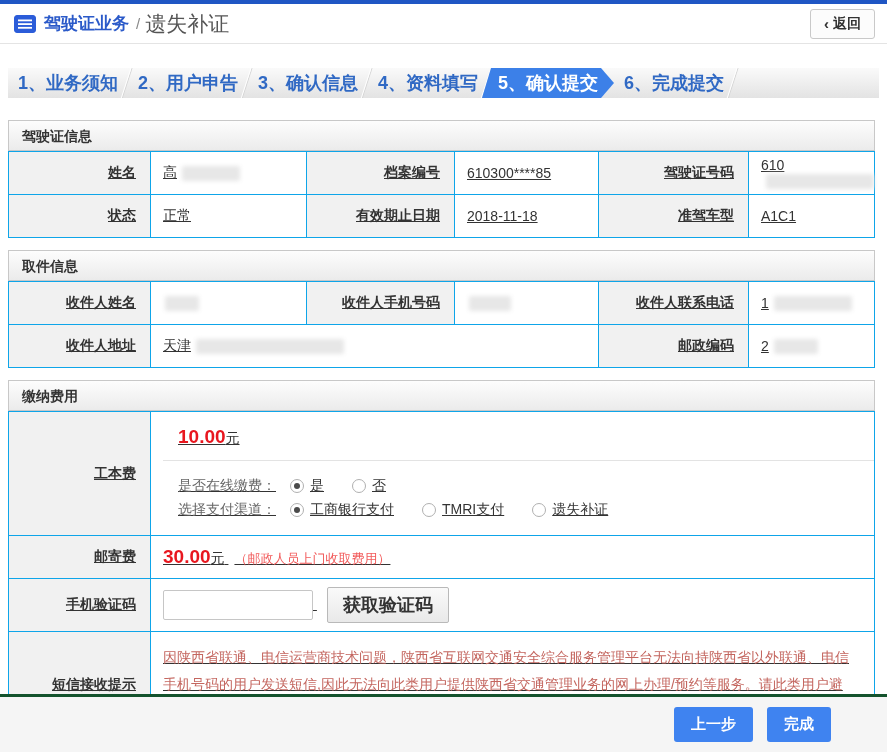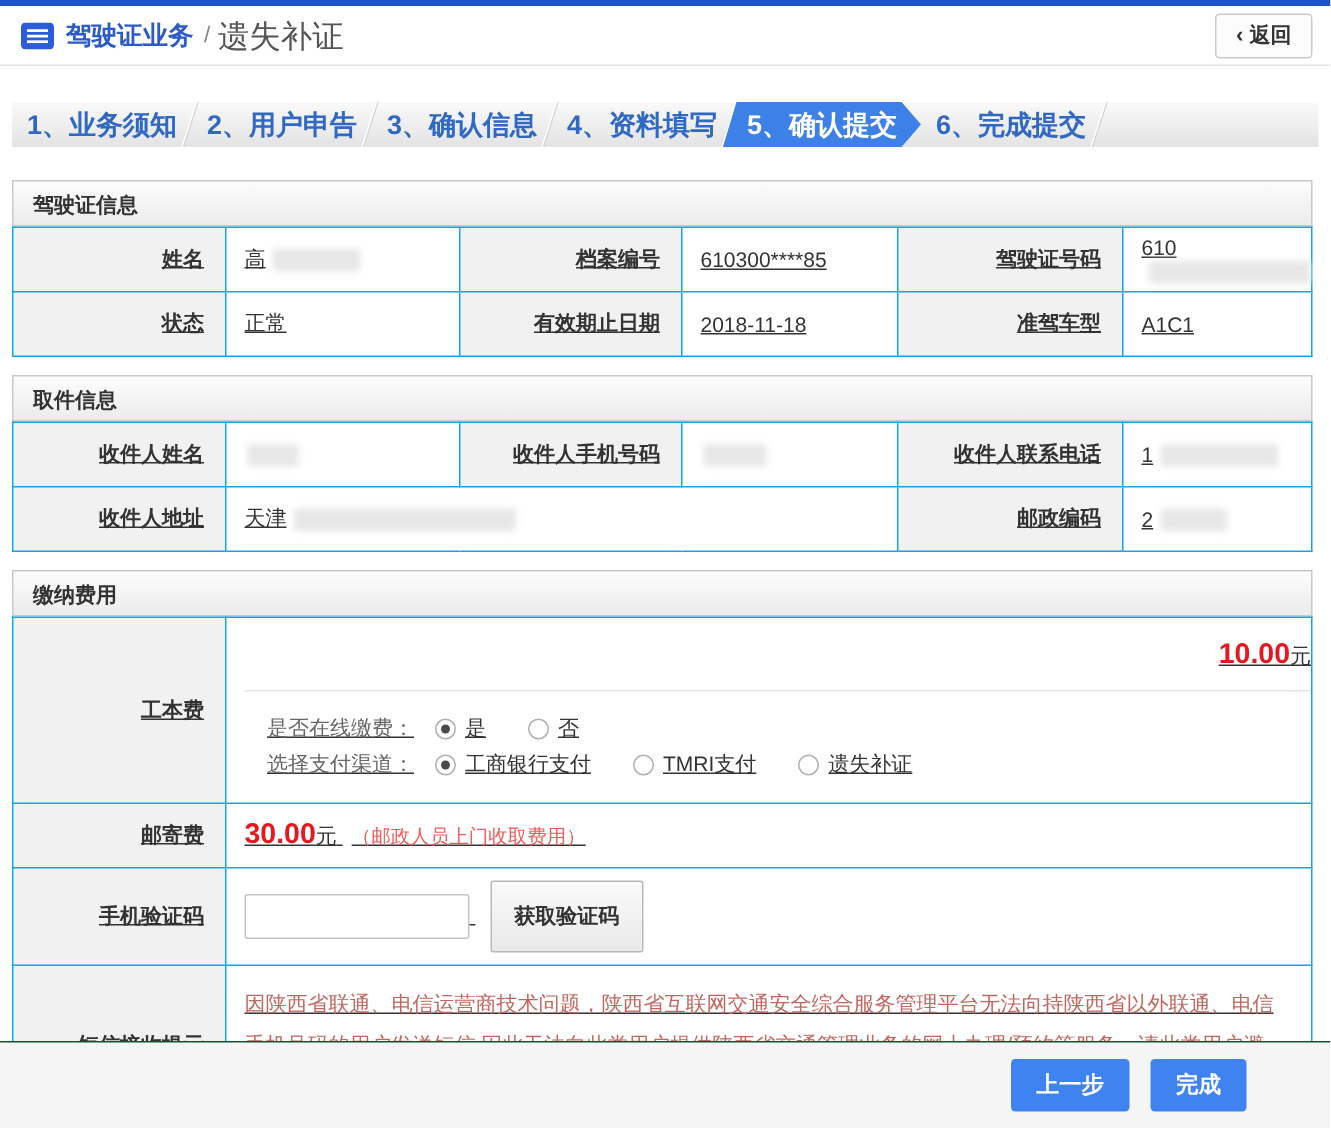--- a/index.html
+++ b/index.html
@@ -35,44 +35,44 @@
   .sec-head { border: 1px solid #c8c8c8; background: linear-gradient(#fdfdfd, #ebebeb);
     height: 31px; line-height: 30px; padding-left: 13px; font-weight: bold; font-size: 14px; color: #333; }
   table.info { width: 100%; border-collapse: collapse; table-layout: fixed; border: 1px solid #c8c8c8; border-top: none; }
   table.info td { border: 1px solid #0ea5e9; height: 43px; font-size: 14px; vertical-align: middle; text-decoration: underline; }
   td.lbl { background: #f1f1f1; text-align: right; padding-right: 14px; font-weight: bold; color: #333; }
   td.val { background: #fff; padding-left: 12px; color: #333; }
   .redact { display: inline-block; height: 15px; background: #e7e7e7; border-radius: 2px;
     filter: blur(2px); vertical-align: middle; margin-left: 5px; }
   .redact.nolead { margin-left: 2px; }
   
-  .fee-cell { padding: 0; text-align: right; }
+  .fee-cell { padding: 0; }
   .fee-amount-row { padding: 14px 0 12px 15px; border-bottom: 1px solid #e3e3e3; }
   .amount { color: #e8171f; font-weight: bold; font-size: 19px; }
   .unit { color: #333; font-size: 14px; font-weight: normal; }
   .fee-note { color: #f25b5b; font-size: 13px; margin-left: 6px; }
   .radio-lines { padding: 10px 0 10px 15px; }
   .radio-line { display: flex; align-items: center; margin: 6px 0; }
   .q-label { color: #666; margin-right: 14px; }
   .radio { width: 14px; height: 14px; border-radius: 50%; border: 1px solid #b0b0b0; background: #fff;
     display: inline-block; position: relative; margin-right: 6px; flex: 0 0 auto; cursor: pointer; }
   .radio.checked::after { content: ''; position: absolute; left: 3px; top: 3px; width: 6px; height: 6px;
     border-radius: 50%; background: #4a4a4a; }
   .radio-opt { display: flex; align-items: center; margin-right: 28px; color: #333; cursor: pointer; }
   .sms-row-cell { padding: 8px 0 8px 15px; }
   .code-input { width: 150px; height: 30px; border: 1px solid #c6c6c6; border-radius: 2px; padding: 0 8px;
     font-size: 14px; font-family: inherit; vertical-align: middle; }
-  .code-btn { margin-left: 10px; height: 48px; padding: 0 15px; background: linear-gradient(#fafafa, #e9e9e9);
-    border: 1px solid #b9b9b9; border-radius: 2px; font-size: 14px; font-weight: bold; color: #333;
+  .code-btn { margin-left: 10px; height: 36px; padding: 0 15px; background: linear-gradient(#fafafa, #e9e9e9);
+    border: 1px solid #b9b9b9; border-radius: 2px; font-size: 18px; font-weight: bold; color: #333;
     cursor: pointer; vertical-align: middle; font-family: inherit; }
   .notice-cell { padding: 12px 18px 12px 15px; }
   .notice-text { color: #c4665f; font-size: 14px; line-height: 1.95; }
   
   .footer { position: absolute; left: 0; right: 0; bottom: 4px; height: 58px; background: #f5f5f5;
-    border-top: 1px solid #14532d; display: flex; align-items: center; justify-content: flex-end;
+    border-top: 3px solid #14532d; display: flex; align-items: center; justify-content: flex-end;
     padding-right: 56px; gap: 14px; }
   .btn-primary { background: #3f83f0; color: #fff; border: none; border-radius: 3px; font-weight: bold;
     font-size: 15px; padding: 8px 17px; cursor: pointer; font-family: inherit; }
 </style>
 </head>
 <body>
 
 <div class="topbar"></div>
 
 <div class="header">

